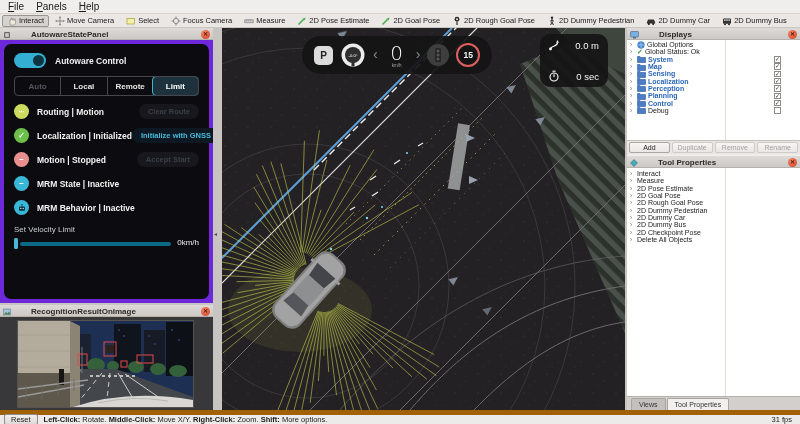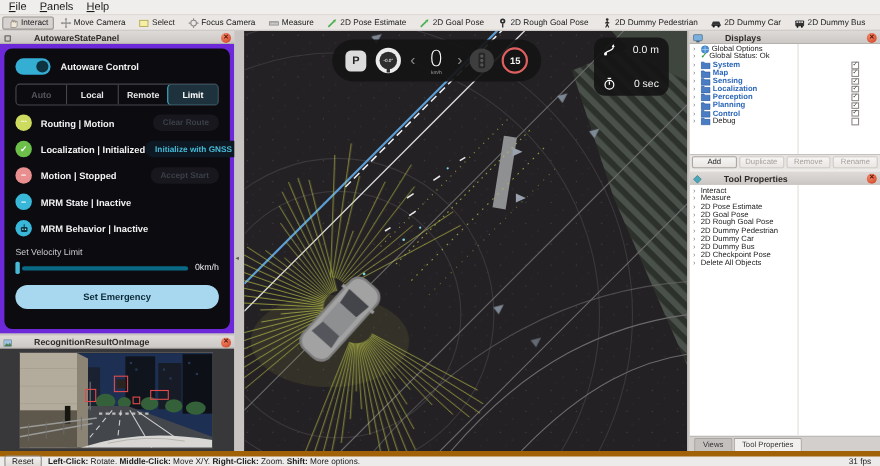--- a/index.html
+++ b/index.html
@@ -286,21 +286,20 @@
         </div>
 
         <div class="vel-label">Set Velocity Limit</div>
         <div class="vel-row">
           <div class="vslider">
             <span class="vfill"></span>
             <span class="vhandle"></span>
           </div>
           <span class="vval">0km/h</span>
         </div>
-        <div class="emg-btn">Set Emergency</div>
       </div>
     </div>
   </section>
 
   <section class="rec-section">
     <div class="panel-title">
       <svg width="8" height="8" viewBox="0 0 8 8">
           <rect x="0.5" y="1" width="7" height="6" fill="#9fc3e0" stroke="#55707f" stroke-width="0.5"></rect>
           <polygon points="1,6.5 3,4 4.5,5.5 6,3.5 7.5,6.5" fill="#4a7c4e"></polygon>
         </svg>

